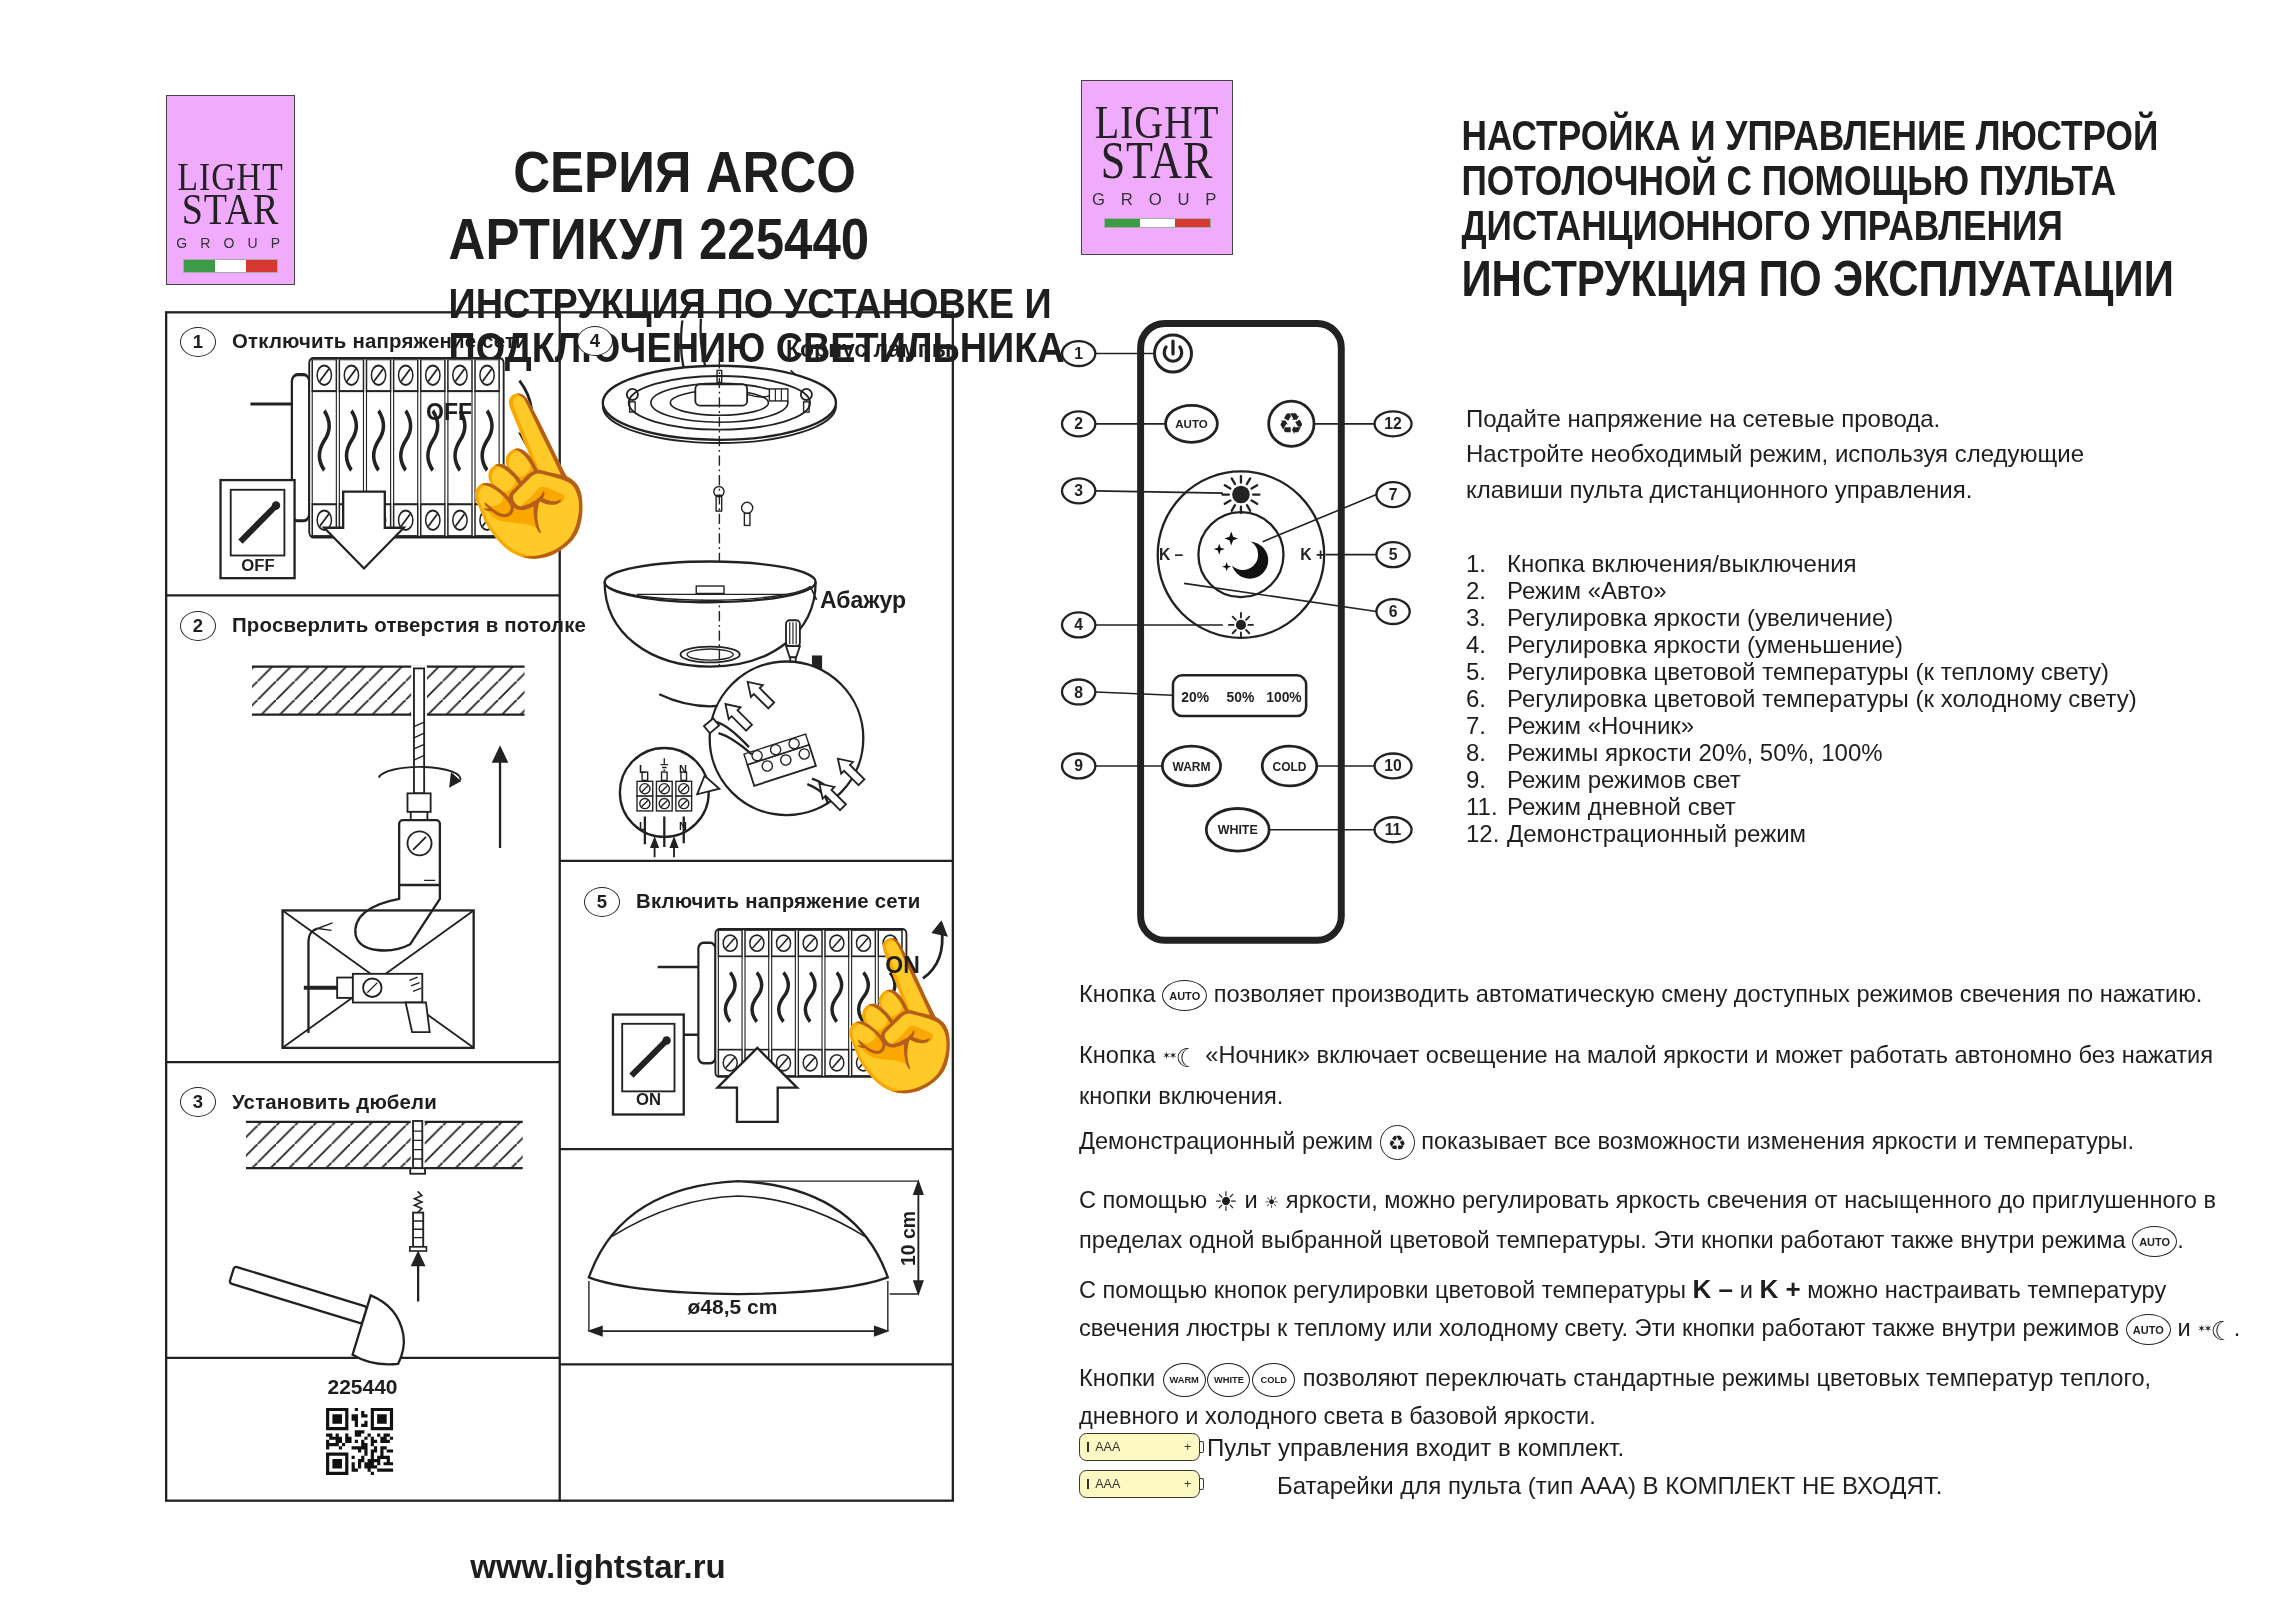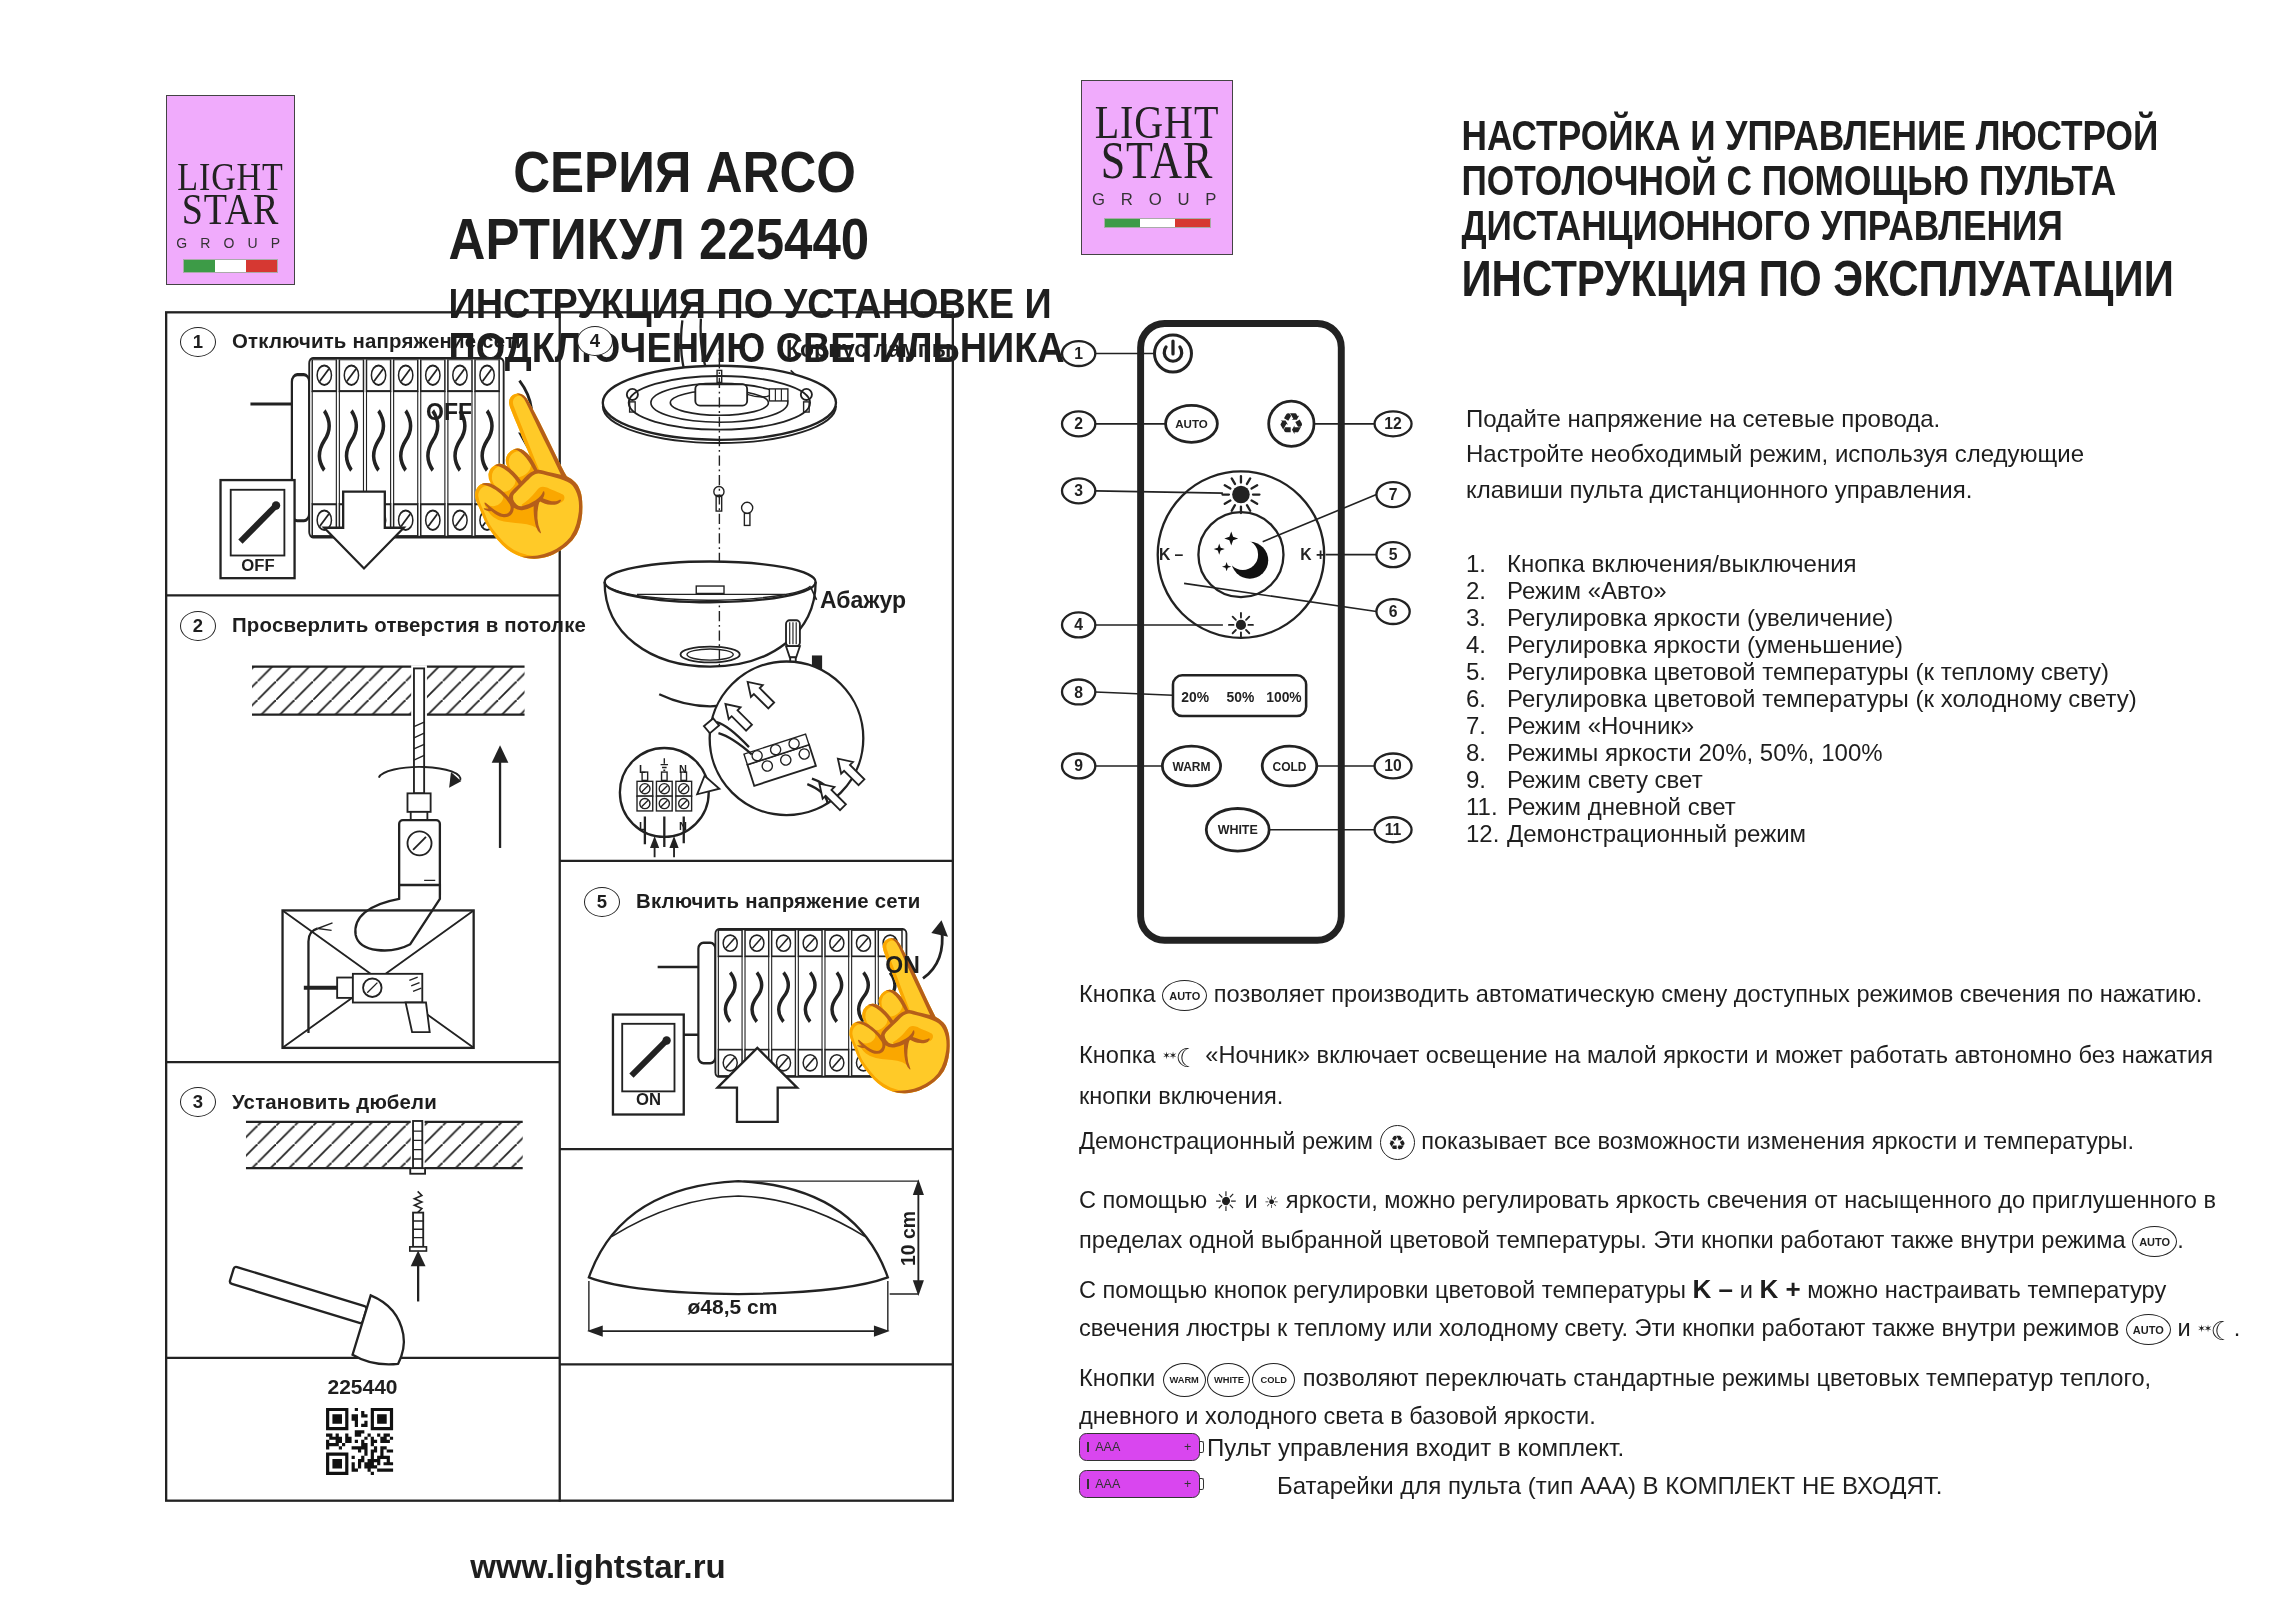--- a/index.html
+++ b/index.html
@@ -32,21 +32,21 @@
   .pill-auto{width:43px;height:29px;font-size:11px}
   .pill-demo{width:33px;height:33px;font-size:20.4px;font-family:"DejaVu Sans",sans-serif}
   .pill-sm{width:41px;height:32px;font-size:9.3px;margin:0 0.9px}
   .kbtn{font-weight:700;font-size:26px}
   .sun-big{font-family:"DejaVu Sans",sans-serif;font-size:27px;vertical-align:middle}
   .sun-sm{font-family:"DejaVu Sans",sans-serif;font-size:16.7px;vertical-align:middle}
   .moon-ic{font-family:"DejaVu Sans",sans-serif;font-size:26px;vertical-align:middle}
   .moon-ic .st2{font-size:10.2px;letter-spacing:-1.9px;vertical-align:8.3px}
   
   .batt{position:absolute;width:104px;height:26px;border:1.9px solid #333;border-radius:7.4px;
-        display:flex;align-items:center;gap:0;padding:0 7.4px;font-size:12.5px;color:#333;background:#d946ef}
+        display:flex;align-items:center;gap:0;padding:0 7.4px;font-size:12.5px;color:#333;background:#fef9c3}
   .batt::after{content:"";position:absolute;right:-5.1px;top:6.5px;width:3.2px;height:10.2px;
         border:1.4px solid #333;border-left:none;border-radius:0 2.3px 2.3px 0;background:#fff}
   .btick{width:1.4px;height:10.2px;background:#333;margin-right:6.5px}
   .bplus{margin-left:auto}
   svg{position:absolute}
   svg text{font-family:"Liberation Sans",sans-serif}
 </style>
 </head>
 <body>
 
@@ -470,21 +470,21 @@
     <div class="legend-row">
         <span class="legend-num">7.</span>
         <span>Режим «Ночник»</span>
       </div>
     <div class="legend-row">
         <span class="legend-num">8.</span>
         <span>Режимы яркости 20%, 50%, 100%</span>
       </div>
     <div class="legend-row">
         <span class="legend-num">9.</span>
-        <span>Режим свету свет</span>
+        <span>Режим режимов свет</span>
       </div>
     <div class="legend-row">
         <span class="legend-num">11.</span>
         <span>Режим дневной свет</span>
       </div>
     <div class="legend-row">
         <span class="legend-num">12.</span>
         <span>Демонстрационный режим</span>
       </div>
   </div>

